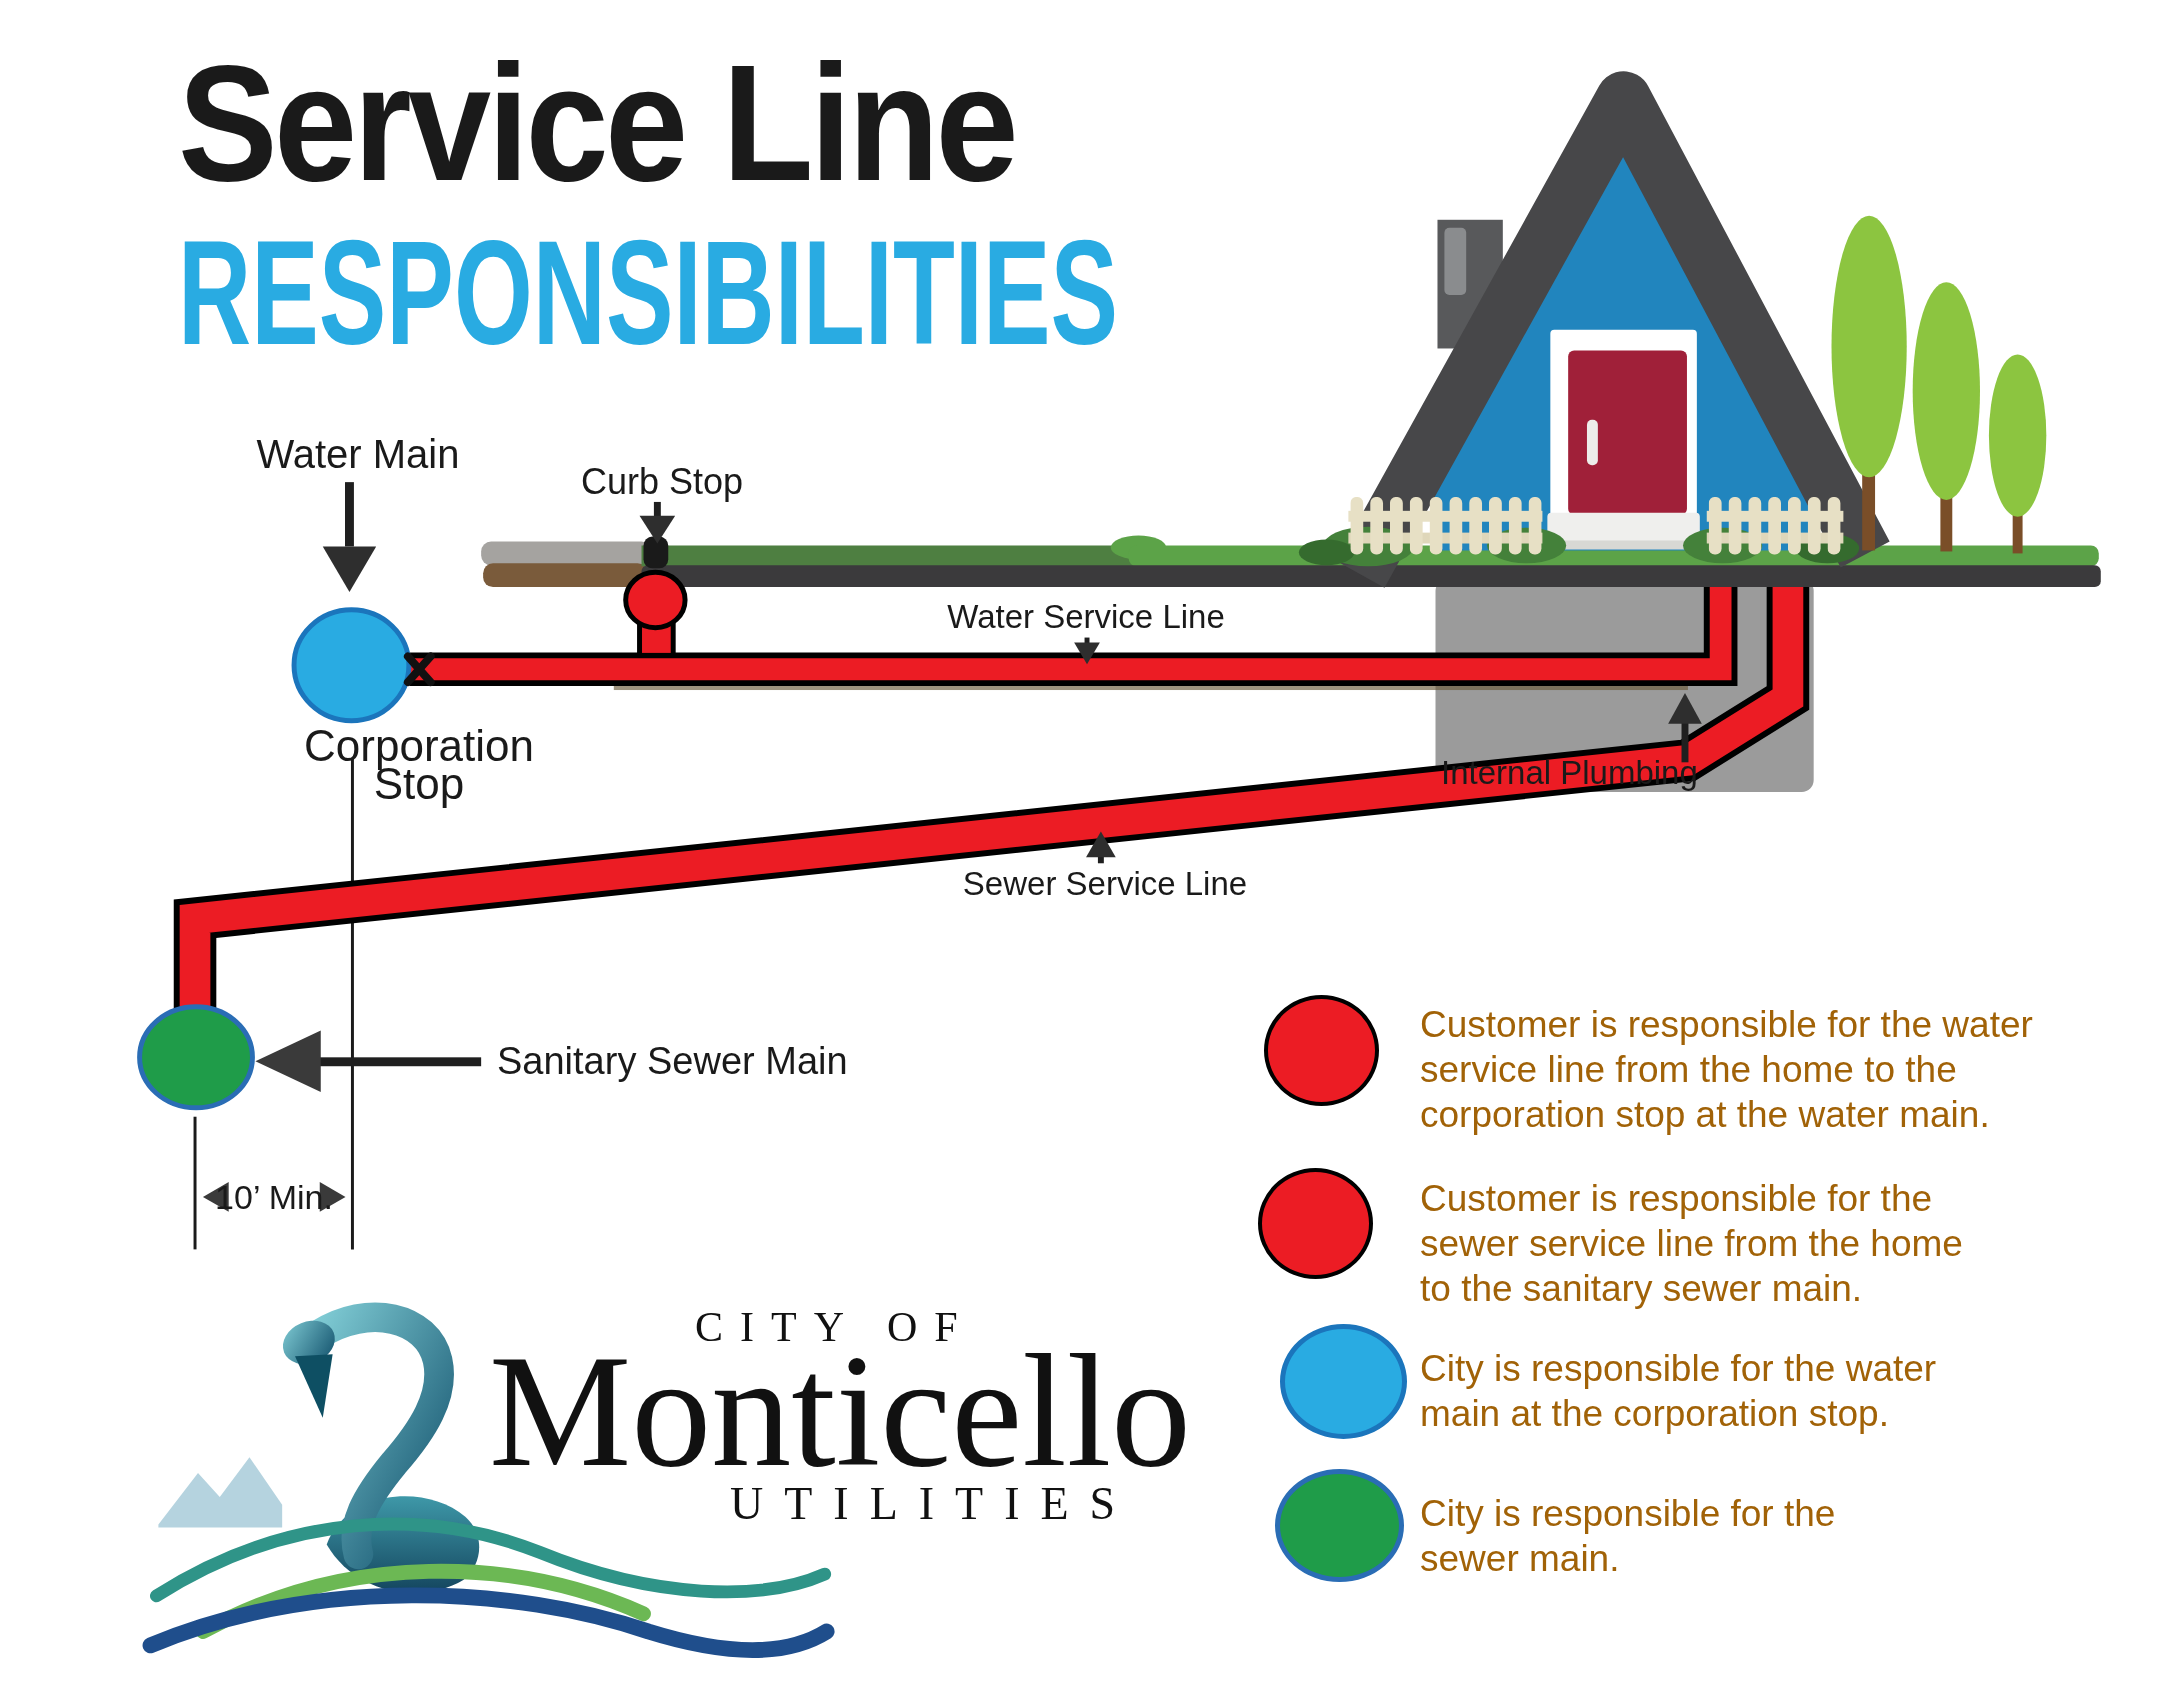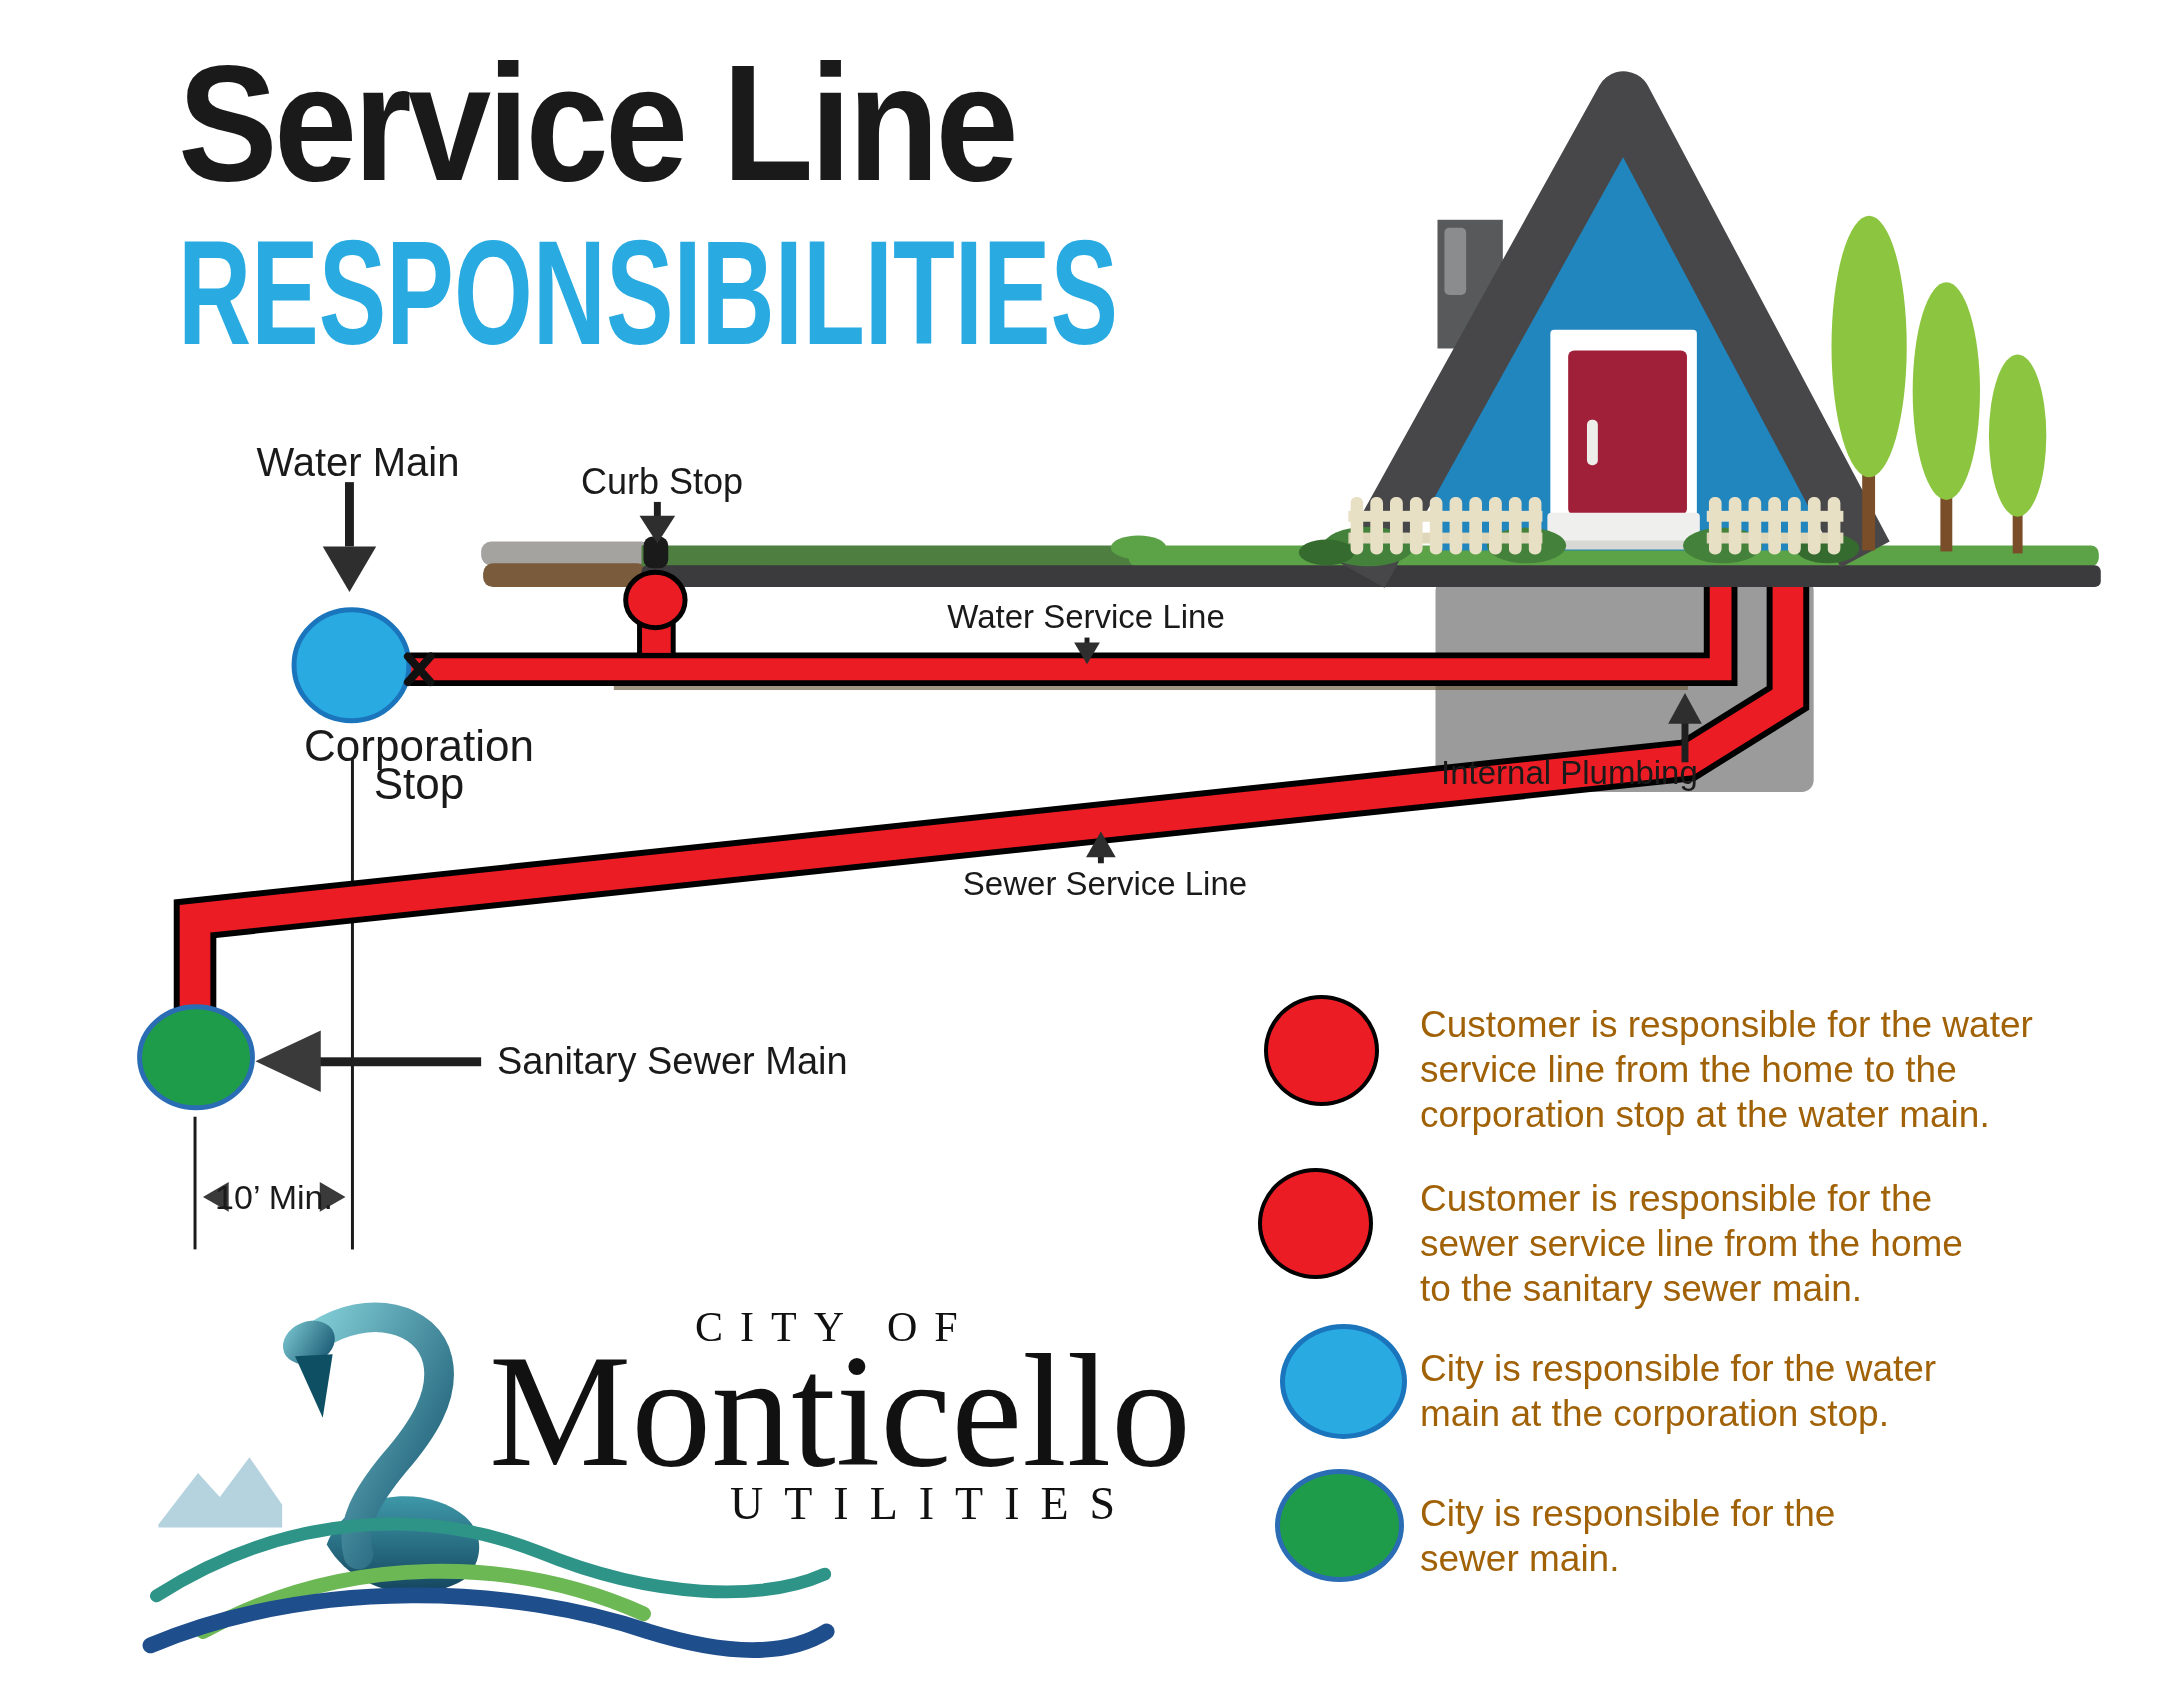--- a/index.html
+++ b/index.html
@@ -5,21 +5,21 @@
   html,body{margin:0;padding:0;background:#ffffff;}
   #canvas{position:relative;width:2160px;height:1683px;background:#ffffff;overflow:hidden;
           font-family:"Liberation Sans",sans-serif;color:#1a1a1a;}
   #scene{position:absolute;left:0;top:0;z-index:1;}
   .lbl{position:absolute;z-index:3;color:#1a1a1a;white-space:pre-line;
        font-family:"Liberation Sans",sans-serif;}
   #lbl-title1{left:178px;top:40px;font-size:166px;font-weight:bold;letter-spacing:-4px;
               line-height:1;transform:scaleX(.90);transform-origin:left top;color:#1a1a1a;}
   #lbl-title2{left:178px;top:218px;font-size:149px;font-weight:bold;line-height:1;
               transform:scaleX(.68);transform-origin:left top;color:#29ABE2;letter-spacing:0;}
-  #lbl-water-main{left:358px;top:432px;font-size:40px;transform:translateX(-50%);margin-top:8px;}
+  #lbl-water-main{left:358px;top:432px;font-size:40px;transform:translateX(-50%);}
   #lbl-curb-stop{left:662px;top:461px;font-size:36px;transform:translateX(-50%);}
   #lbl-wsl{left:1086px;top:598px;font-size:33px;transform:translateX(-50%);}
   #lbl-internal{left:1441px;top:754px;font-size:33px;}
   #lbl-ssl{left:1105px;top:865px;font-size:33px;transform:translateX(-50%);}
   #lbl-corp{left:419px;top:727px;font-size:44px;line-height:38px;text-align:center;
             transform:translateX(-50%);}
   #lbl-sanitary{left:497px;top:1040px;font-size:38px;}
   #lbl-min{left:274px;top:1178px;font-size:34px;transform:translateX(-50%);}
 
   

